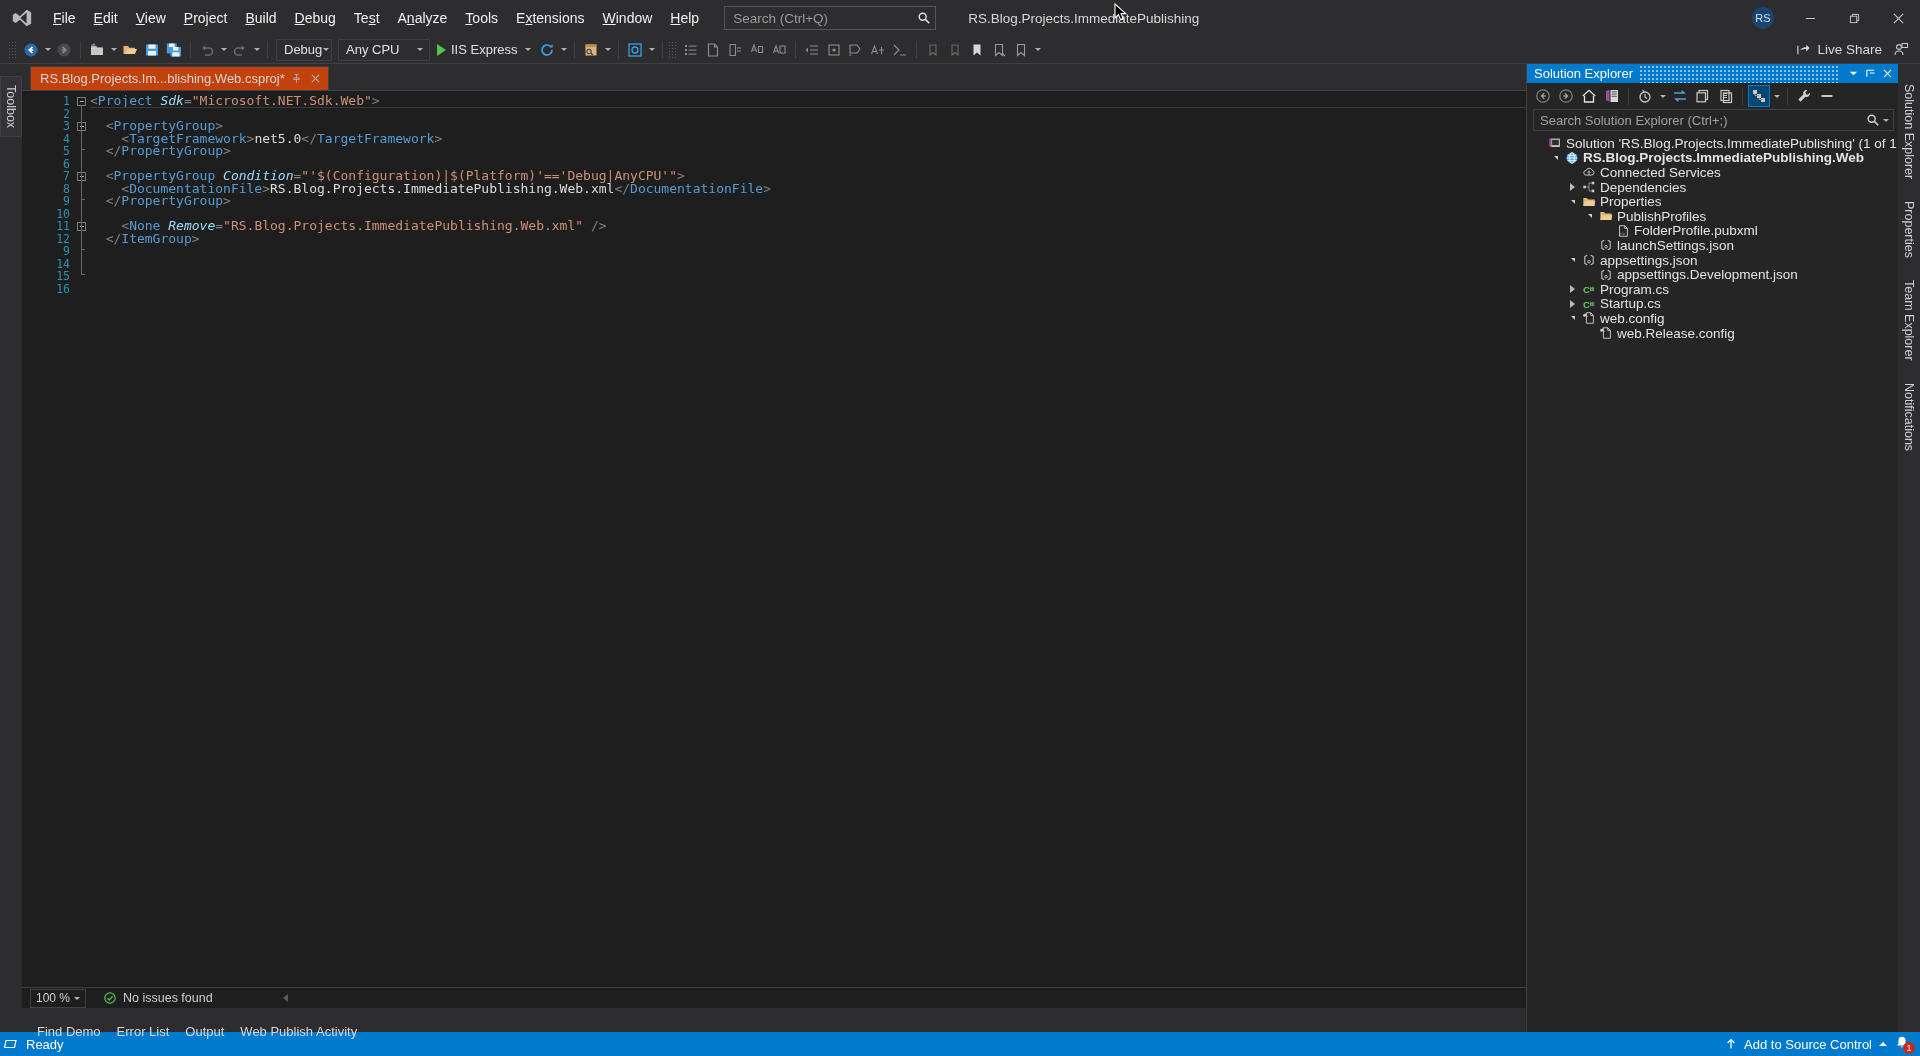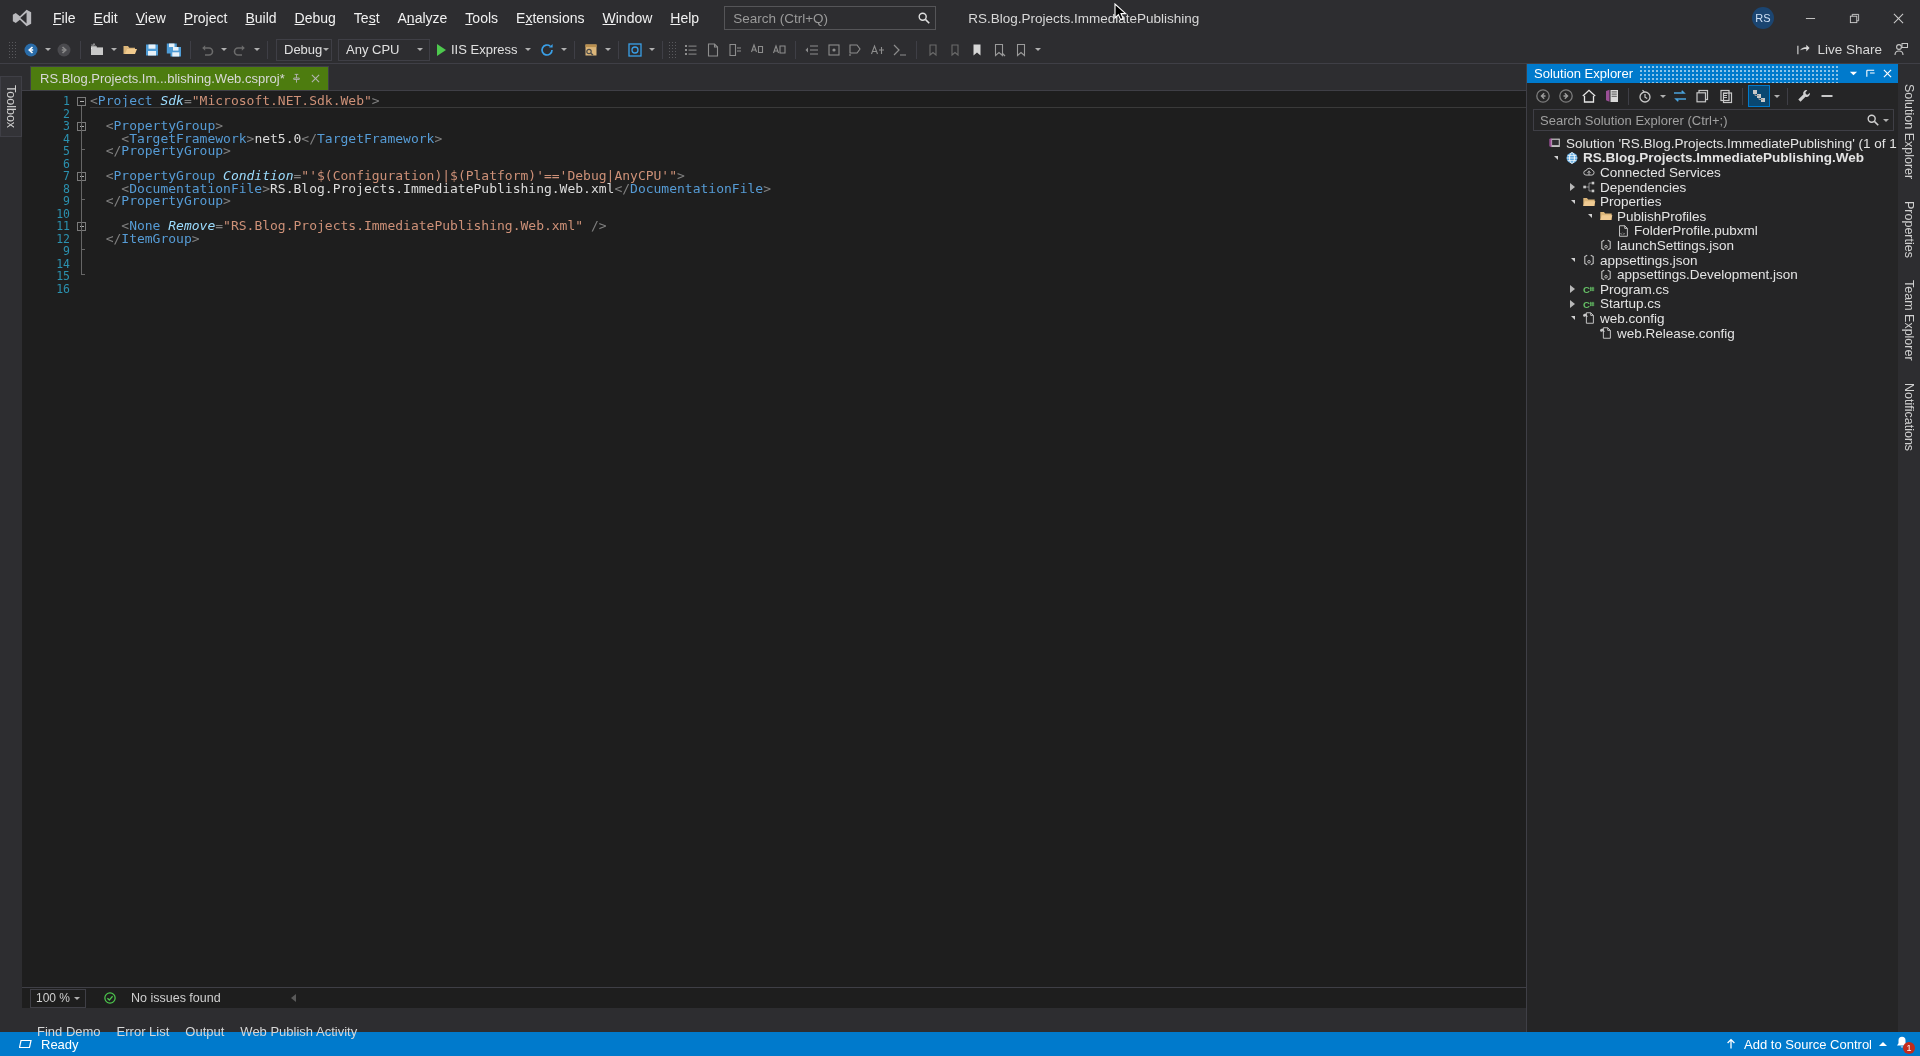--- a/index.html
+++ b/index.html
@@ -161,21 +161,21 @@
   }
 
   
   .editor-col { flex: 1; display: flex; flex-direction: column; min-width: 0; }
   .doctabs {
     height: 26px; flex: 0 0 26px; display: flex; align-items: flex-end;
     background: #2d2d30; padding-left: 8px;
   }
   .doctab {
     height: 24px; display: flex; align-items: center; gap: 5px;
-    background: #4d7c0f; color: #d8d8d8; font-size: 13px;
+    background: #c2410c; color: #d8d8d8; font-size: 13px;
     padding: 0 5px 0 9px; border-top: 1px solid #3f3f46;
     border-left: 1px solid #3f3f46; border-right: 1px solid #3f3f46;
   }
   .pin-ic, .close-ic {
     width: 14px; height: 14px; display: flex; align-items: center; justify-content: center;
     color: #b5b5b5; font-size: 12px;
   }
   .editor {
     flex: 1; background: #1e1e1e; position: relative;
     display: flex; flex-direction: column;
@@ -230,21 +230,21 @@
   }
   .zoom-combo .zv { flex: 1; }
   .zoom-combo .za { width: 12px; display:flex; align-items:center; justify-content:center; }
   .zoom-combo .za::after {
     content: ""; width: 0; height: 0;
     border-left: 3.2px solid transparent;
     border-right: 3.2px solid transparent;
     border-top: 3.5px solid #b0b0b0;
   }
   .issues {
-    margin-left: 18px; display: flex; align-items: center; gap: 15px;
+    margin-left: 18px; display: flex; align-items: center; gap: 7px;
   }
   .ok-circle { width: 12px; height: 12px; }
   .nav-left-arrow {
     margin-left: 70px; width: 0; height: 0;
     border-top: 4px solid transparent; border-bottom: 4px solid transparent;
     border-right: 5px solid #5a5a5a;
   }
 
   
   .bottom-tabs {
@@ -345,21 +345,21 @@
     writing-mode: vertical-rl;
     color: #d0d0d0; font-size: 12.5px;
     padding: 6px 3px; margin-bottom: 10px;
     white-space: nowrap;
   }
 
   
   .statusbar {
     height: 24px; flex: 0 0 24px; background: #007acc;
     display: flex; align-items: center; color: #fff; font-size: 13px;
-    padding-left: 19px;
+    padding-left: 4px;
   }
   .sb-left { display: flex; align-items: center; gap: 8px; }
   .sb-icon { width: 14px; height: 14px; }
   .sb-spacer { flex: 1; }
   .sb-right { display: flex; align-items: center; gap: 7px; padding-right: 6px; }
   .sb-up { width: 12px; height: 12px; }
   .sb-caret-up {
     width: 0; height: 0;
     border-left: 4px solid transparent; border-right: 4px solid transparent;
     border-bottom: 4.5px solid #fff;

